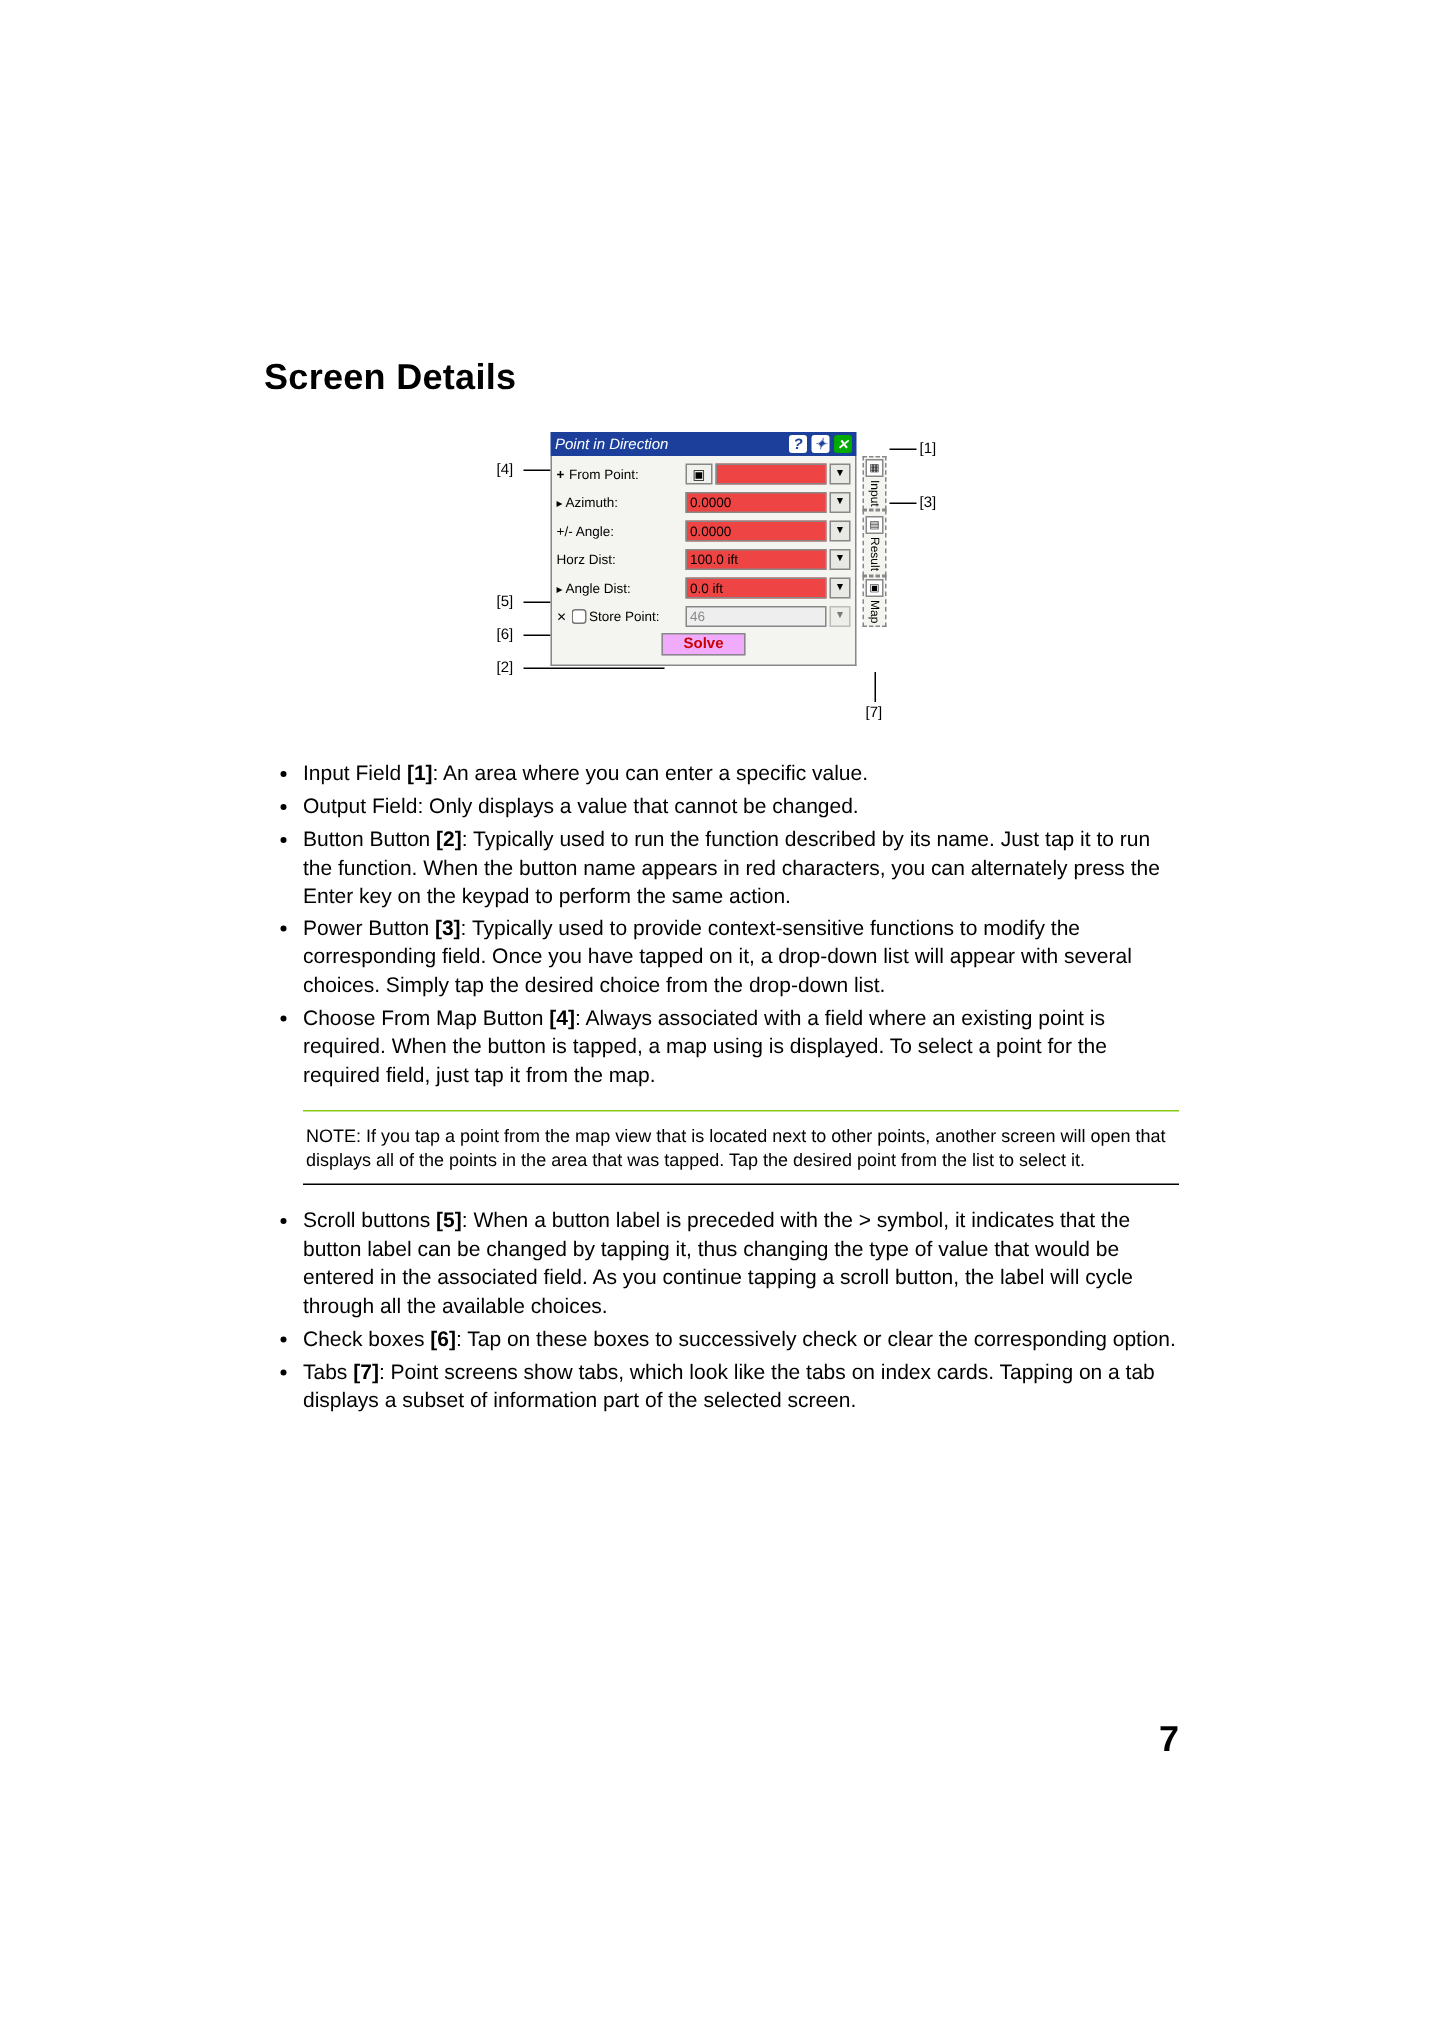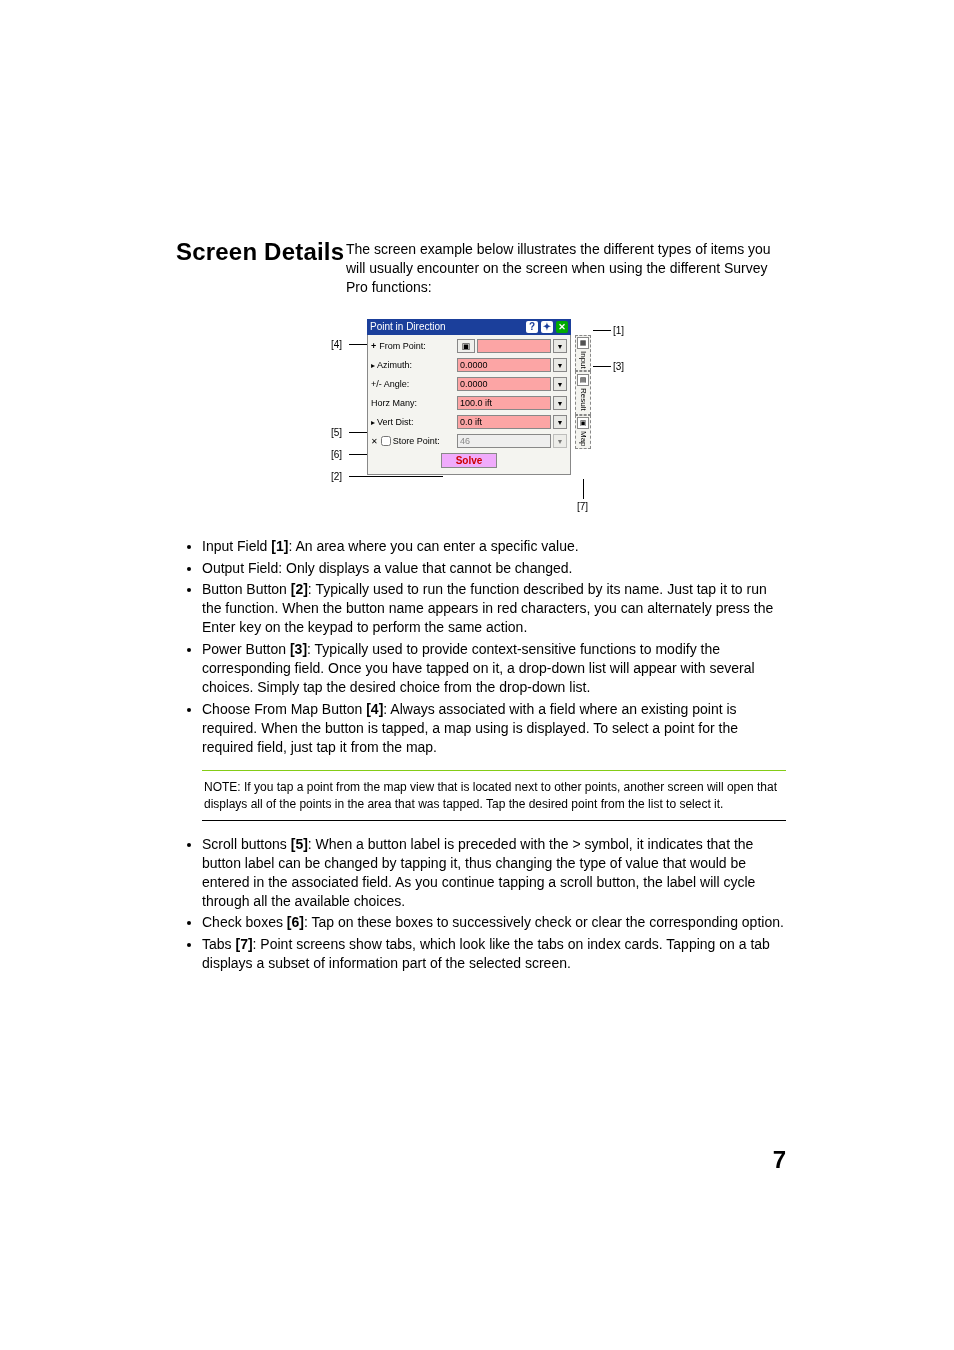--- a/index.html
+++ b/index.html
@@ -59,20 +59,21 @@
   }
   .titlebar {
     height: 16px;
     background: #1b3f9b;
     color: #fff;
     font-size: 10px;
     display: flex;
     align-items: center;
     padding: 0 3px;
     box-sizing: border-box;
+    font-style: italic;
   }
   .titlebar .t-label { flex: 1; }
   .t-icons { display: flex; gap: 3px; }
   .t-ico {
     width: 12px; height: 12px; background: #fff; border-radius: 2px;
     display: inline-flex; align-items: center; justify-content: center;
     font-size: 10px; font-weight: 700; color: #1b3f9b;
   }
   .t-ico.green { background: #0a0; color: #fff; font-size: 9px; }
   .body {
@@ -97,21 +98,21 @@
     white-space: nowrap;
   }
   .lbl-col .plus { font-weight: 700; margin-right: 3px; }
   .lbl-col .tri::before { content: "▸"; font-size: 8px; margin-right: 2px; }
   .lbl-col .x::before { content: "✕"; font-size: 8px; margin-right: 3px; }
   input.chk { margin: 0 2px 0 0; width: 10px; height: 10px; }
   .fld {
     flex: 1;
     height: 14px;
     box-sizing: border-box;
-    background: #fca5a5;
+    background: #ef4444;
     border: 1px solid #888;
     font-size: 9px;
     padding: 0 2px;
     display: flex;
     align-items: center;
   }
   .fld.map-btn {
     flex: 0 0 18px; width: 18px; justify-content: center;
     background: #f0f0ec;
   }
@@ -195,21 +196,20 @@
     font-size: 24px;
   }
 </style>
 </head>
 <body>
 
 <div class="page">
 
   <div class="head-row">
     <div class="heading">Screen Details</div>
-    <div class="intro">The screen example below illustrates the different types of items you will usually encounter on the screen when using the different Survey Pro functions:</div>
   </div>
 
   <div class="figure-wrap">
     <div class="figure" style="height:200px;">
 
       <span class="call" style="left:0; top:20px;">[4]</span>
       <span class="hline" style="left:18px; top:25px; width:24px;"></span>
 
       <span class="call" style="left:0; top:108px;">[5]</span>
       <span class="hline" style="left:18px; top:113px; width:24px;"></span>
@@ -262,30 +262,30 @@
           <div class="row">
             <span class="lbl-col">
                 <span>+/- Angle:</span>
               </span>
             <span class="fld">0.0000</span>
             <span class="dd">▼</span>
           </div>
 
           <div class="row">
             <span class="lbl-col">
-                <span>Horz Many:</span>
+                <span>Horz Dist:</span>
               </span>
             <span class="fld">100.0 ift</span>
             <span class="dd">▼</span>
           </div>
 
           <div class="row">
             <span class="lbl-col">
                 <span class="tri"></span>
-                <span>Vert Dist:</span>
+                <span>Angle Dist:</span>
               </span>
             <span class="fld">0.0 ift</span>
             <span class="dd">▼</span>
           </div>
 
           <div class="row">
             <span class="lbl-col">
                 <span class="x"></span>
                 <input type="checkbox" class="chk" style="">
                 <span>Store Point:</span>

